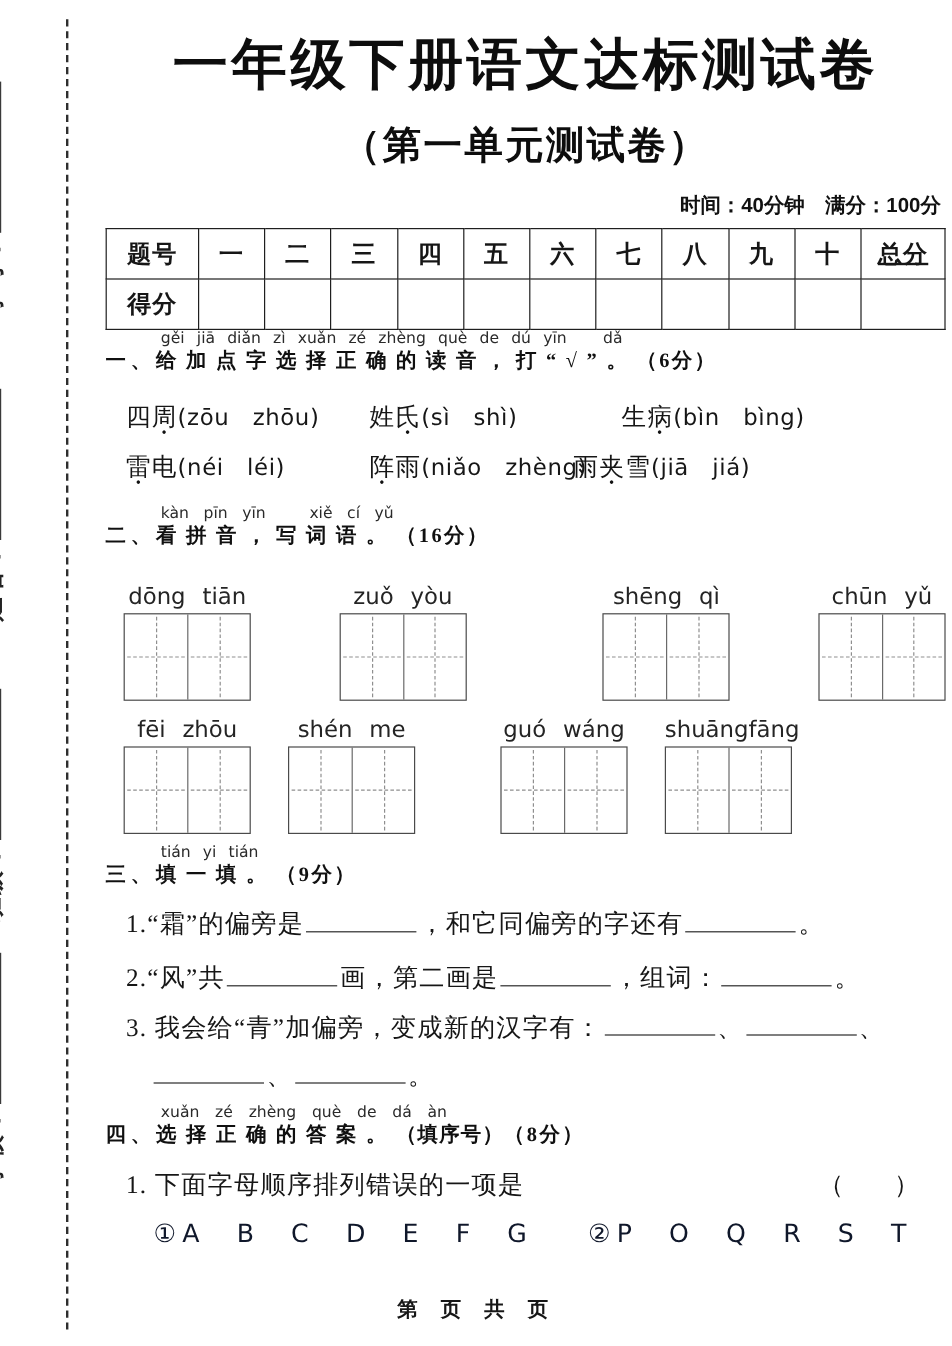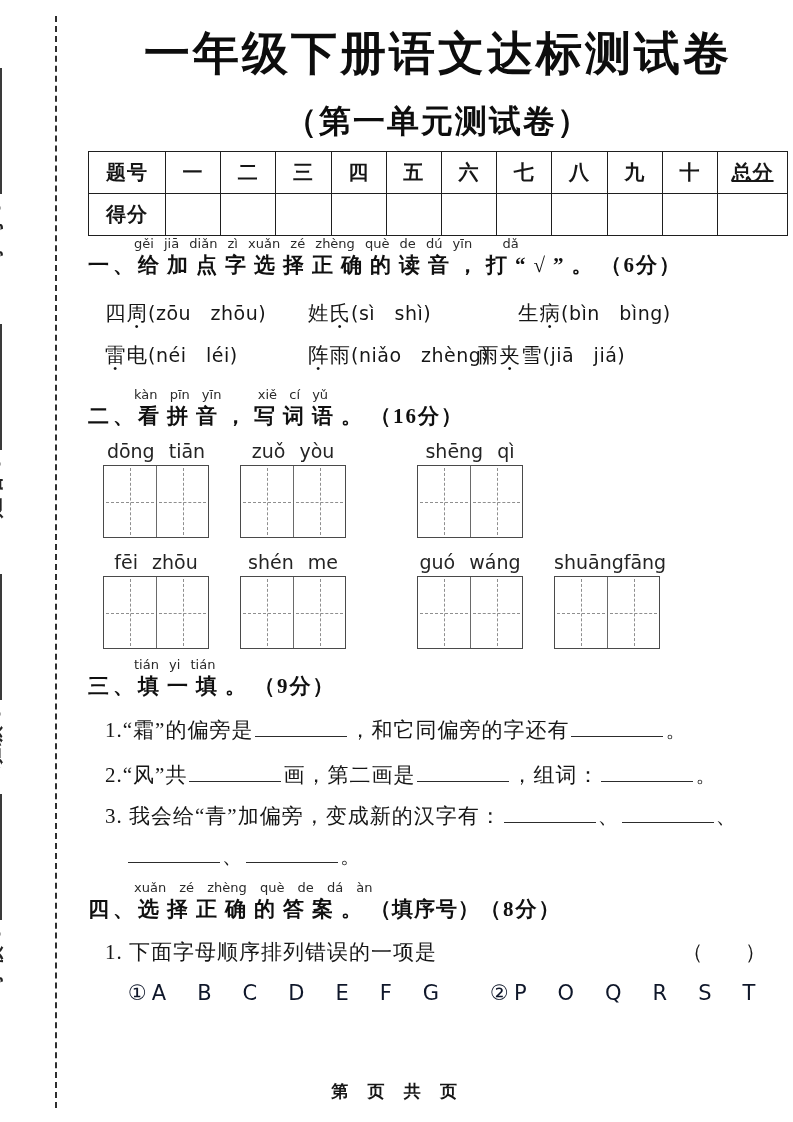--- a/index.html
+++ b/index.html
@@ -64,21 +64,21 @@
 
   
   .pinyin-line {
     font-family: "DejaVu Sans", "Liberation Sans", sans-serif;
     font-size: 13px; color: #2a2a2a; margin-left: 46px; white-space: pre;
   }
   .s1p { margin-top: 0;  word-spacing: 6px; }
   .s2p { margin-top: 6px;  word-spacing: 8px; }
   .s3p { margin-top: 8px;  word-spacing: 6px; }
   .s4p { margin-top: 10px; word-spacing: 9px; }
-  .sec-heading { font-size: 21px; font-weight: 700; line-height: 1.35; color: #101010; }
+  .sec-heading { font-size: 17px; font-weight: 700; line-height: 1.35; color: #101010; }
   .sec-num   { letter-spacing: 4px; }
   .sec-title { letter-spacing: 8px; }
   .sec-note  { letter-spacing: 1px; }
   .sec-score { letter-spacing: 2px; }
 
   
   .word-row { position: relative; height: 40px; }
   .row-a { margin-top: 20px; } .row-b { margin-top: 2px; }
   .word-item { position: absolute; top: 0; white-space: nowrap; font-size: 20.5px; }
   .word-item .hz { letter-spacing: 1px; }
@@ -89,21 +89,21 @@
   .dotchar { position: relative; display: inline-block; }
   .dotchar::after {
     content: "\2022"; position: absolute; left: 50%; bottom: -0.62em;
     transform: translateX(-50%); font-size: 0.6em; color: #111;
   }
   .w-pos1 { left: 17px; } .w-pos2 { left: 220px; } .w-pos3 { left: 430px; }
   .w-pos3b { left: 390px; }
 
   
   .grid-row { display: flex; align-items: flex-end; }
-  .gr1 { margin-top: 10px; } .gr2 { margin-top: 13px; }
+  .gr1 { margin-top: 27px; justify-content: space-between; } .gr2 { margin-top: 13px; }
   .grid-group { width: 106px; }
   .gg1 { margin-left: 15px; } .gg2 { margin-left: 31px; }
   .gg3 { margin-left: 71px; } .gg4 { margin-left: 31px; }
   .grid-pinyin {
     font-family: "DejaVu Sans", "Liberation Sans", sans-serif;
     font-size: 19px; color: #242424; text-align: center;
     word-spacing: 8px; white-space: nowrap; margin-bottom: 3px;
   }
   .tzg { display: flex; border: 1.6px solid #4a4a4a; height: 73px; background: #fff; }
   .tzg-cell { position: relative; width: 50%; height: 100%; }
@@ -160,20 +160,21 @@
   <span class="mlabel">班级：</span><span class="mblank"></span>
 </div>
 <div class="mfield mf4">
   <span class="mlabel">学校：</span><span class="mblank"></span>
 </div>
 
 <div class="content">
 
   <div class="page-title">一年级下册语文达标测试卷</div>
   <div class="page-subtitle">（第一单元测试卷）</div>
+  <div class="exam-meta">时间：40分钟　满分：100分</div>
 
   <table class="score-table">
     <tbody>
         <tr>
       <td class="rowhead">题号</td>
       <td>一</td>
       <td>二</td>
       <td>三</td>
       <td>四</td>
       <td>五</td>
@@ -249,20 +250,27 @@
         <div class="tzg-cell"></div>
       </div>
     </div>
     <div class="grid-group gg3">
       <div class="grid-pinyin">shēng qì</div>
       <div class="tzg">
         <div class="tzg-cell"></div>
         <div class="tzg-cell"></div>
       </div>
     </div>
+    <div class="grid-group gg4">
+      <div class="grid-pinyin">chūn yǔ</div>
+      <div class="tzg">
+        <div class="tzg-cell"></div>
+        <div class="tzg-cell"></div>
+      </div>
+    </div>
   </div>
 
   <div class="grid-row gr2">
     <div class="grid-group gg1">
       <div class="grid-pinyin">fēi zhōu</div>
       <div class="tzg">
         <div class="tzg-cell"></div>
         <div class="tzg-cell"></div>
       </div>
     </div>

